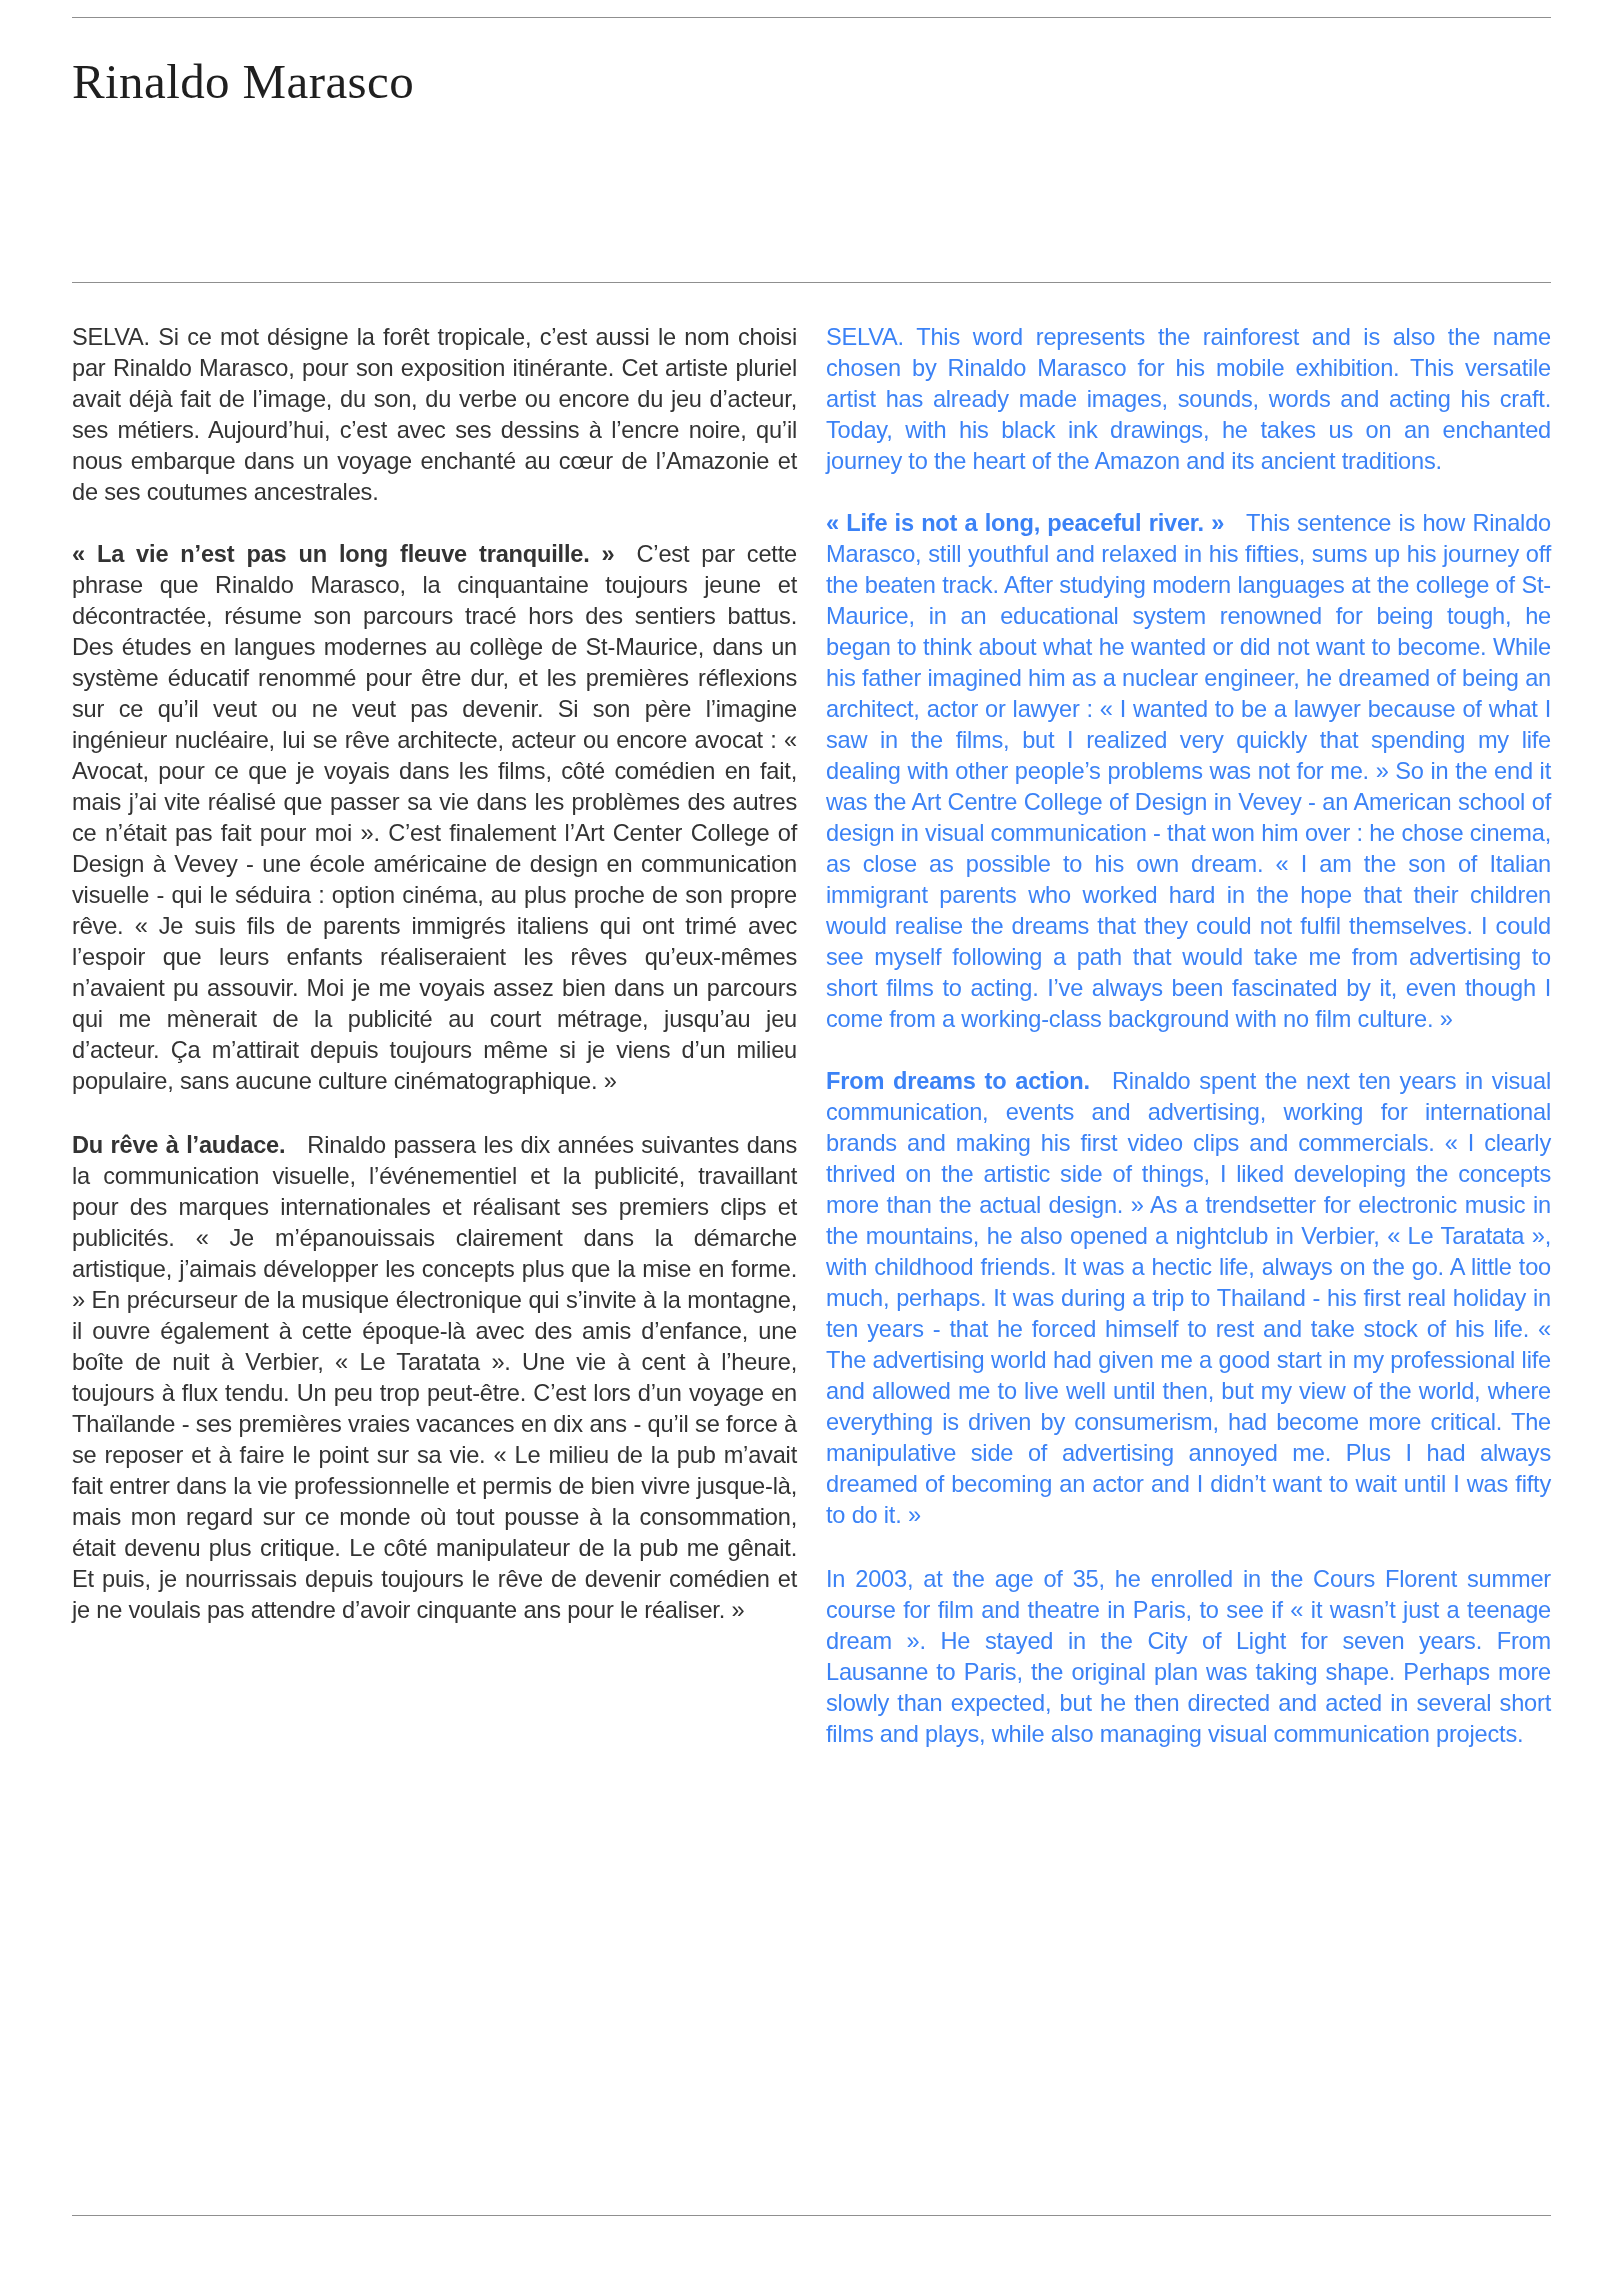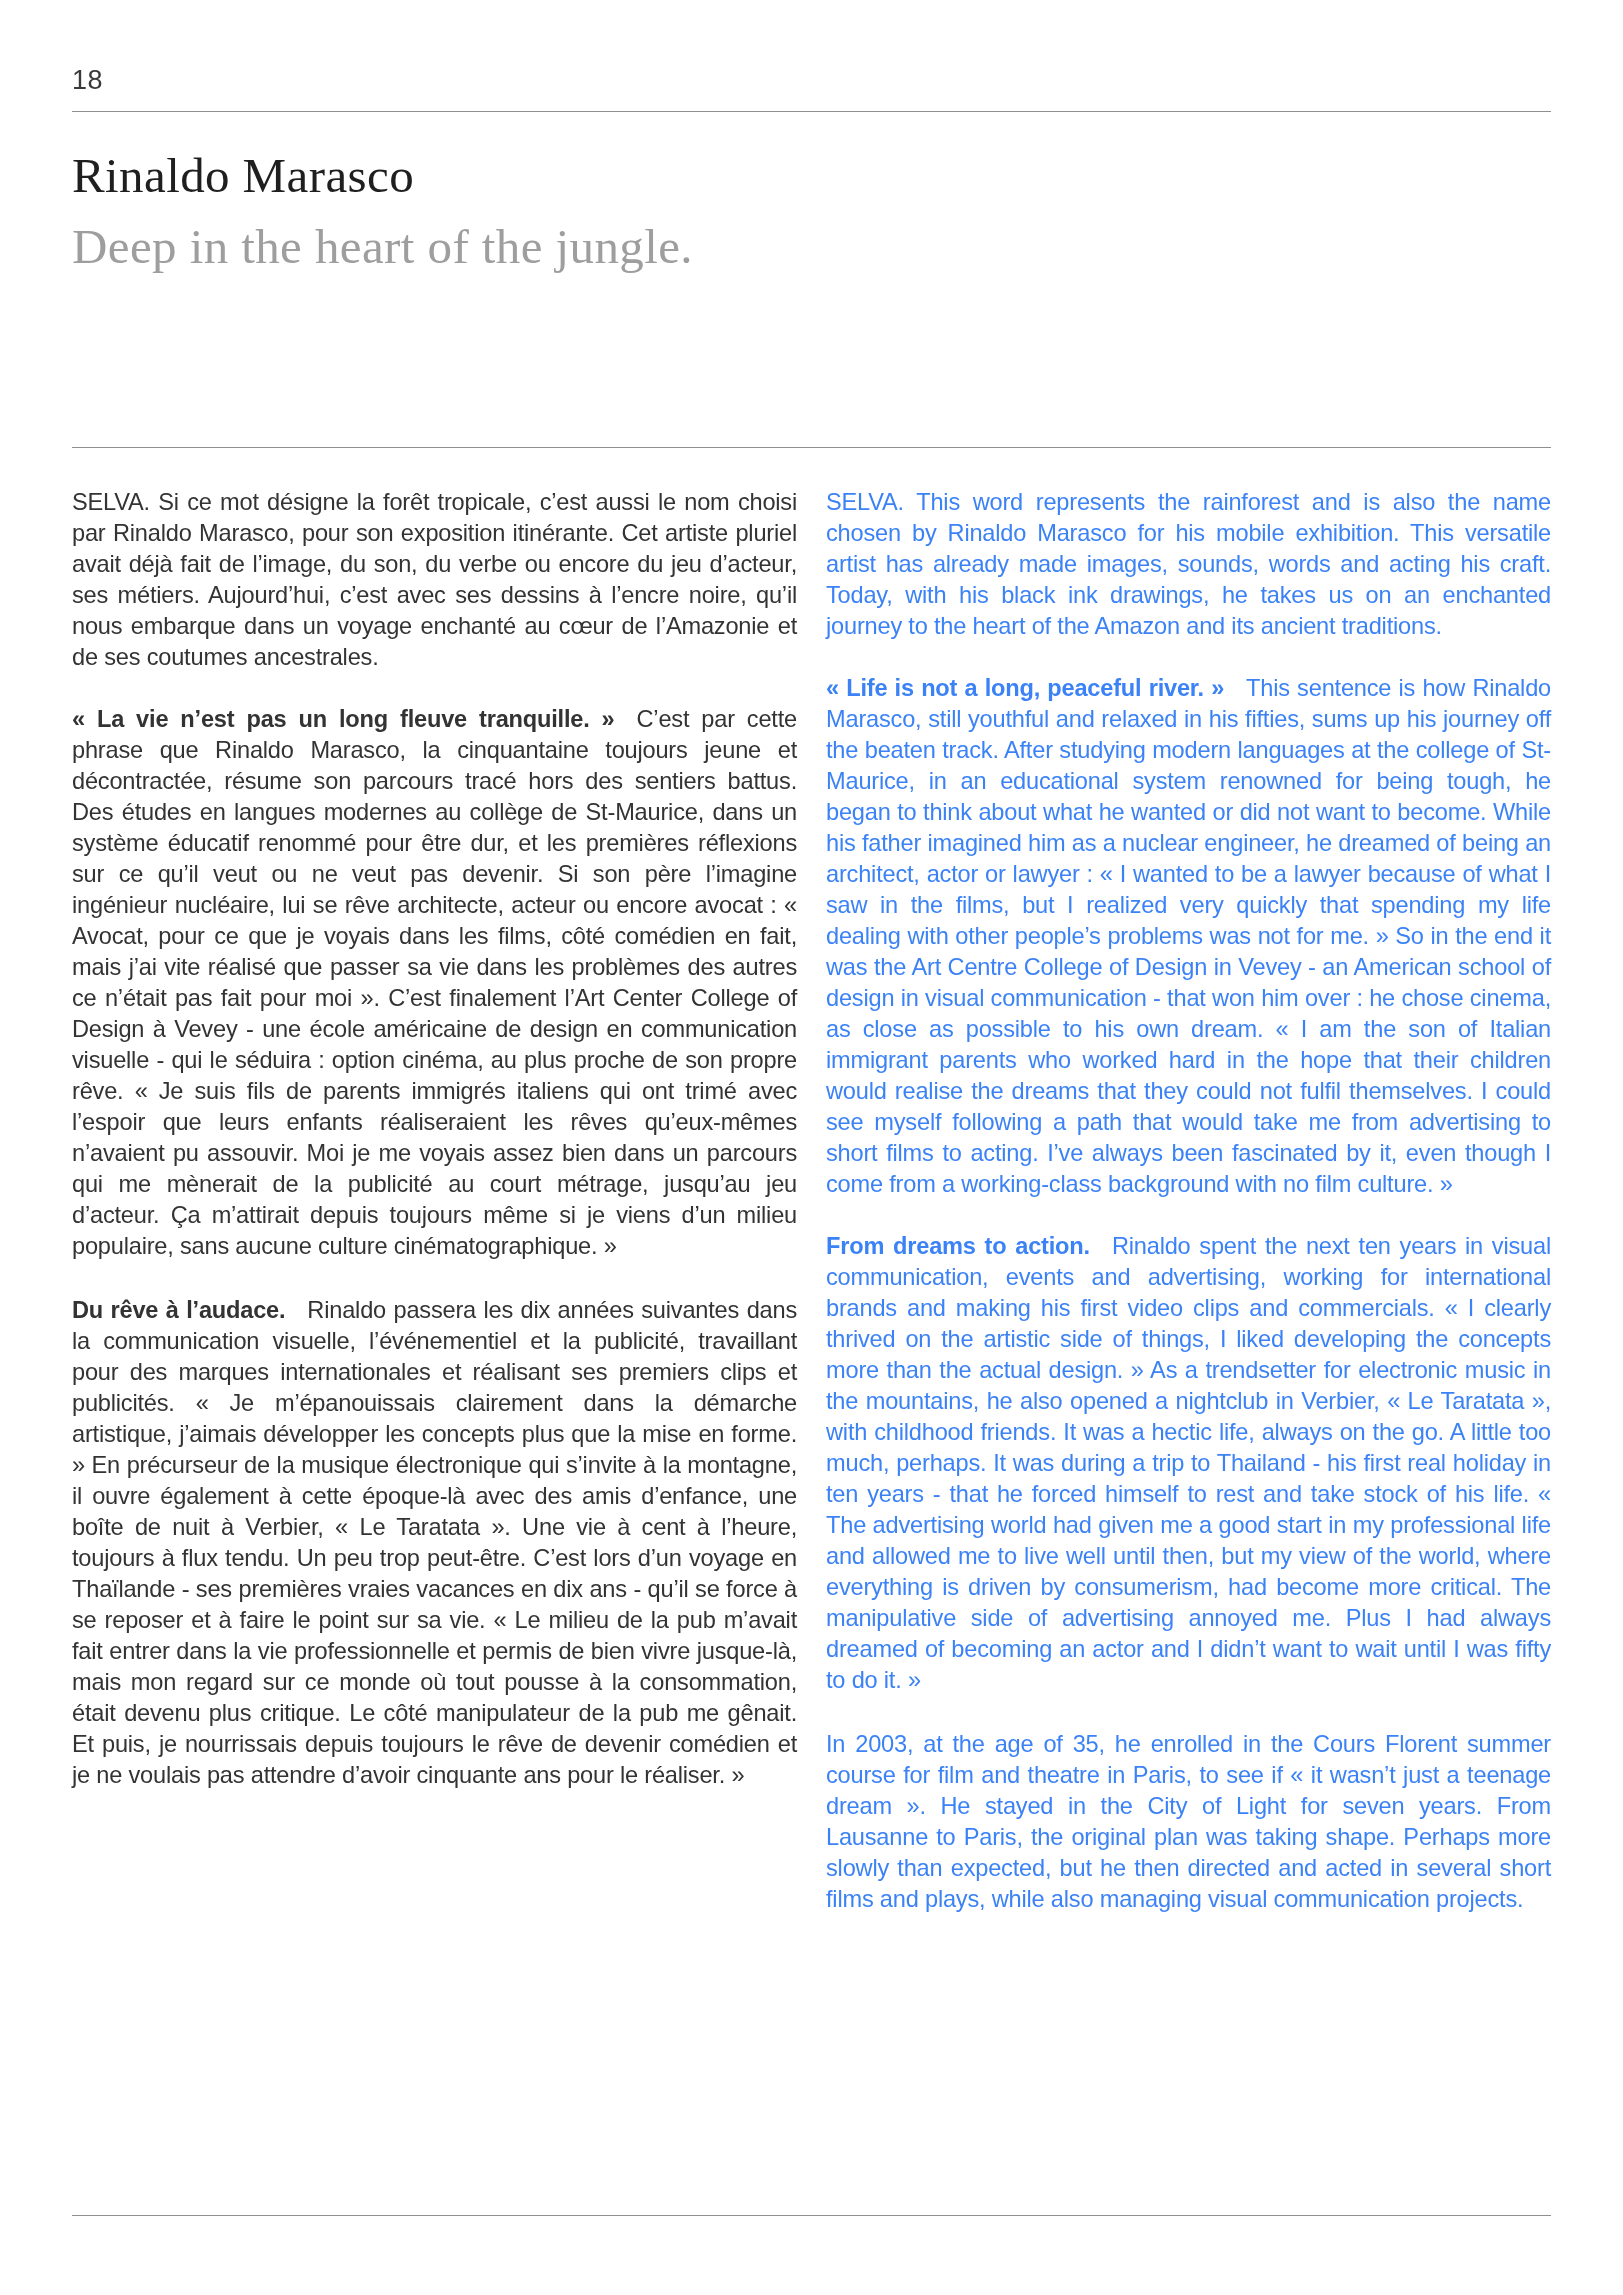--- a/index.html
+++ b/index.html
@@ -66,27 +66,25 @@
   .french-column  { color: #333333; }
   .english-column { color: #3b82f6; }
   .lead { font-weight: 700; margin-right: 22px; }
 </style>
 </head>
 <body>
 
 <div class="page">
   <div class="inner">
 
-    <span class="page-number">18</span>
 
     <div class="divider top-divider"></div>
 
     <h1 class="title-block">
       <span class="title-author">Rinaldo Marasco</span>
-      <span class="title-english">Deep in the heart of the jungle.</span>
     </h1>
 
     <div class="divider header-divider"></div>
 
     <main class="columns">
       <section class="column french-column" lang="fr">
           <p>SELVA. Si ce mot désigne la forêt tropicale, c’est aussi le nom choisi par Rinaldo Marasco, pour son exposition itinérante. Cet artiste pluriel avait déjà fait de l’image, du son, du verbe ou encore du jeu d’acteur, ses métiers. Aujourd’hui, c’est avec ses dessins à l’encre noire, qu’il nous embarque dans un voyage enchanté au cœur de l’Amazonie et de ses coutumes ancestrales.</p>
           <p><span class="lead">« La vie n’est pas un long fleuve tranquille. »</span>C’est par cette phrase que Rinaldo Marasco, la cinquantaine toujours jeune et décontractée, résume son parcours tracé hors des sentiers battus. Des études en langues modernes au collège de St-Maurice, dans un système éducatif renommé pour être dur, et les premières réflexions sur ce qu’il veut ou ne veut pas devenir. Si son père l’imagine ingénieur nucléaire, lui se rêve architecte, acteur ou encore avocat : « Avocat, pour ce que je voyais dans les films, côté comédien en fait, mais j’ai vite réalisé que passer sa vie dans les problèmes des autres ce n’était pas fait pour moi ». C’est finalement l’Art Center College of Design à Vevey - une école américaine de design en communication visuelle - qui le séduira : option cinéma, au plus proche de son propre rêve. « Je suis fils de parents immigrés italiens qui ont trimé avec l’espoir que leurs enfants réaliseraient les rêves qu’eux-mêmes n’avaient pu assouvir. Moi je me voyais assez bien dans un parcours qui me mènerait de la publicité au court métrage, jusqu’au jeu d’acteur. Ça m’attirait depuis toujours même si je viens d’un milieu populaire, sans aucune culture cinématographique. »</p>
           <p><span class="lead">Du rêve à l’audace.</span>Rinaldo passera les dix années suivantes dans la communication visuelle, l’événementiel et la publicité, travaillant pour des marques internationales et réalisant ses premiers clips et publicités. « Je m’épanouissais clairement dans la démarche artistique, j’aimais développer les concepts plus que la mise en forme. » En précurseur de la musique électronique qui s’invite à la montagne, il ouvre également à cette époque-là avec des amis d’enfance, une boîte de nuit à Verbier, « Le Taratata ». Une vie à cent à l’heure, toujours à flux tendu. Un peu trop peut-être. C’est lors d’un voyage en Thaïlande - ses premières vraies vacances en dix ans - qu’il se force à se reposer et à faire le point sur sa vie. « Le milieu de la pub m’avait fait entrer dans la vie professionnelle et permis de bien vivre jusque-là, mais mon regard sur ce monde où tout pousse à la consommation, était devenu plus critique. Le côté manipulateur de la pub me gênait. Et puis, je nourrissais depuis toujours le rêve de devenir comédien et je ne voulais pas attendre d’avoir cinquante ans pour le réaliser. »</p>
         </section>

